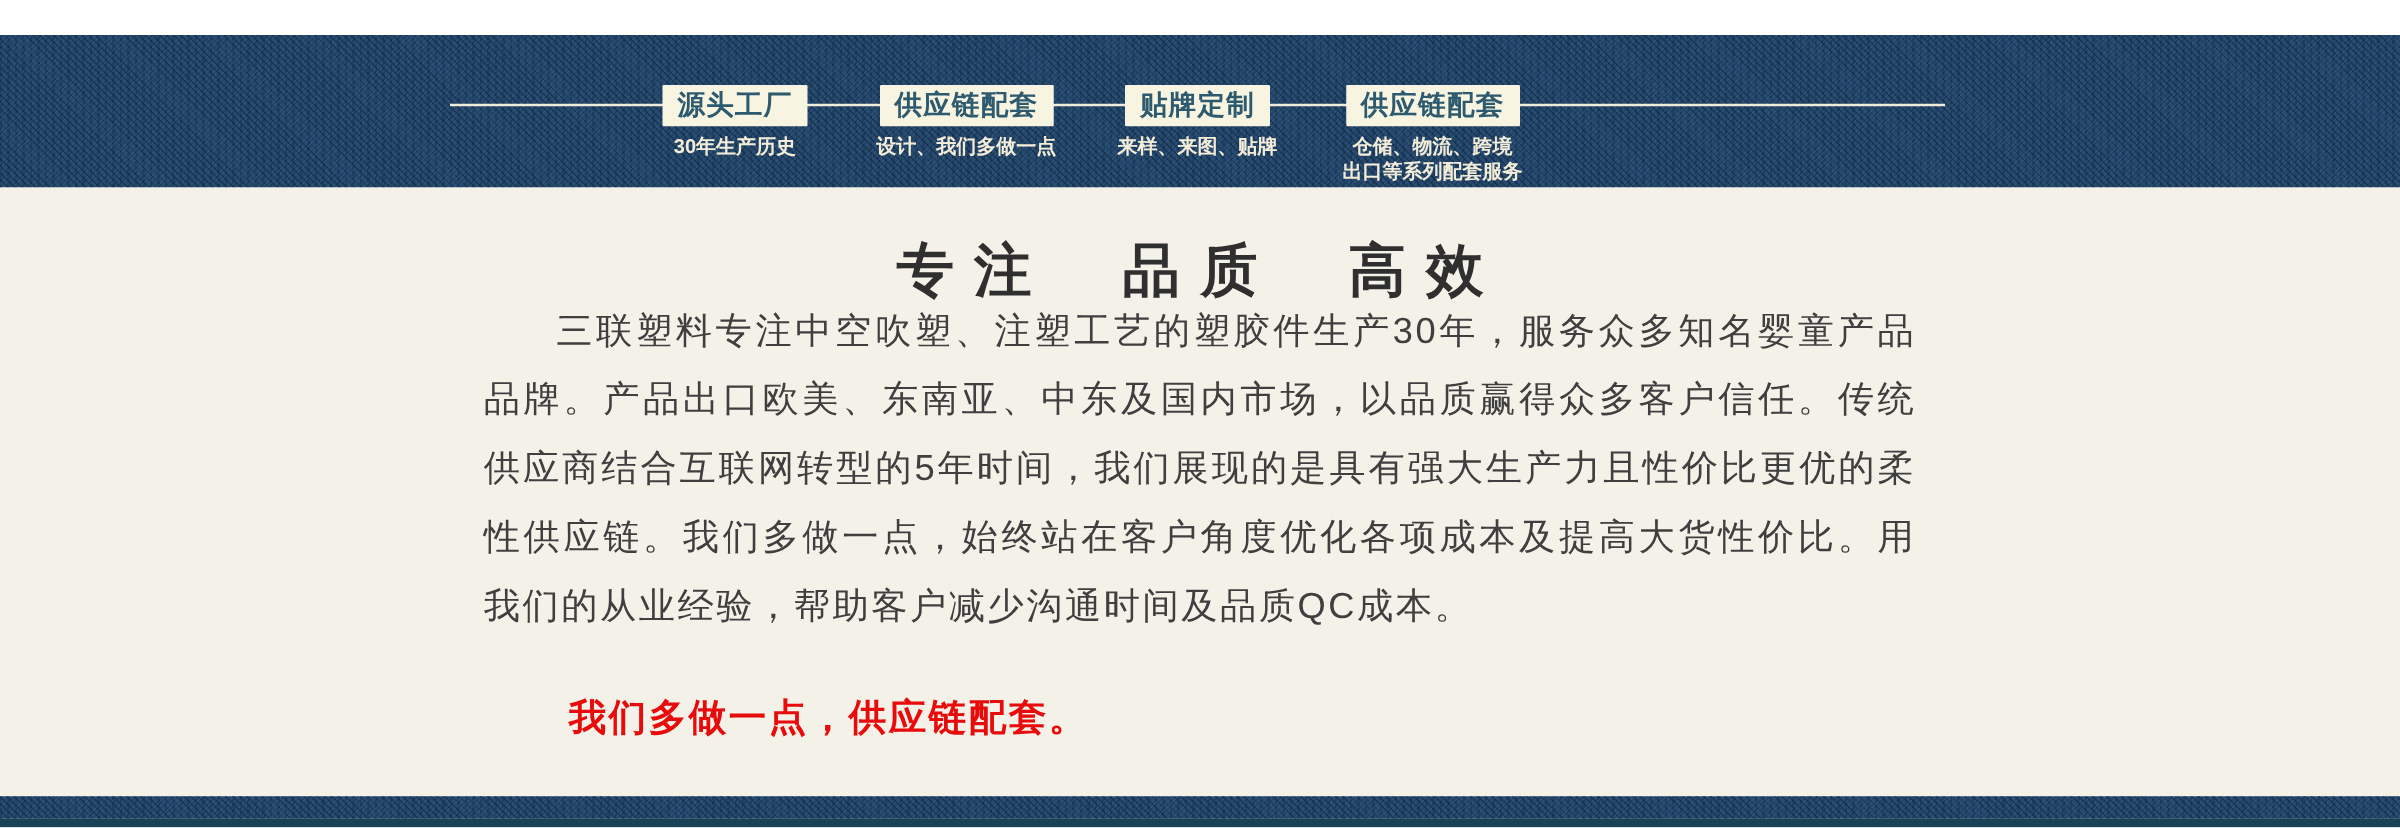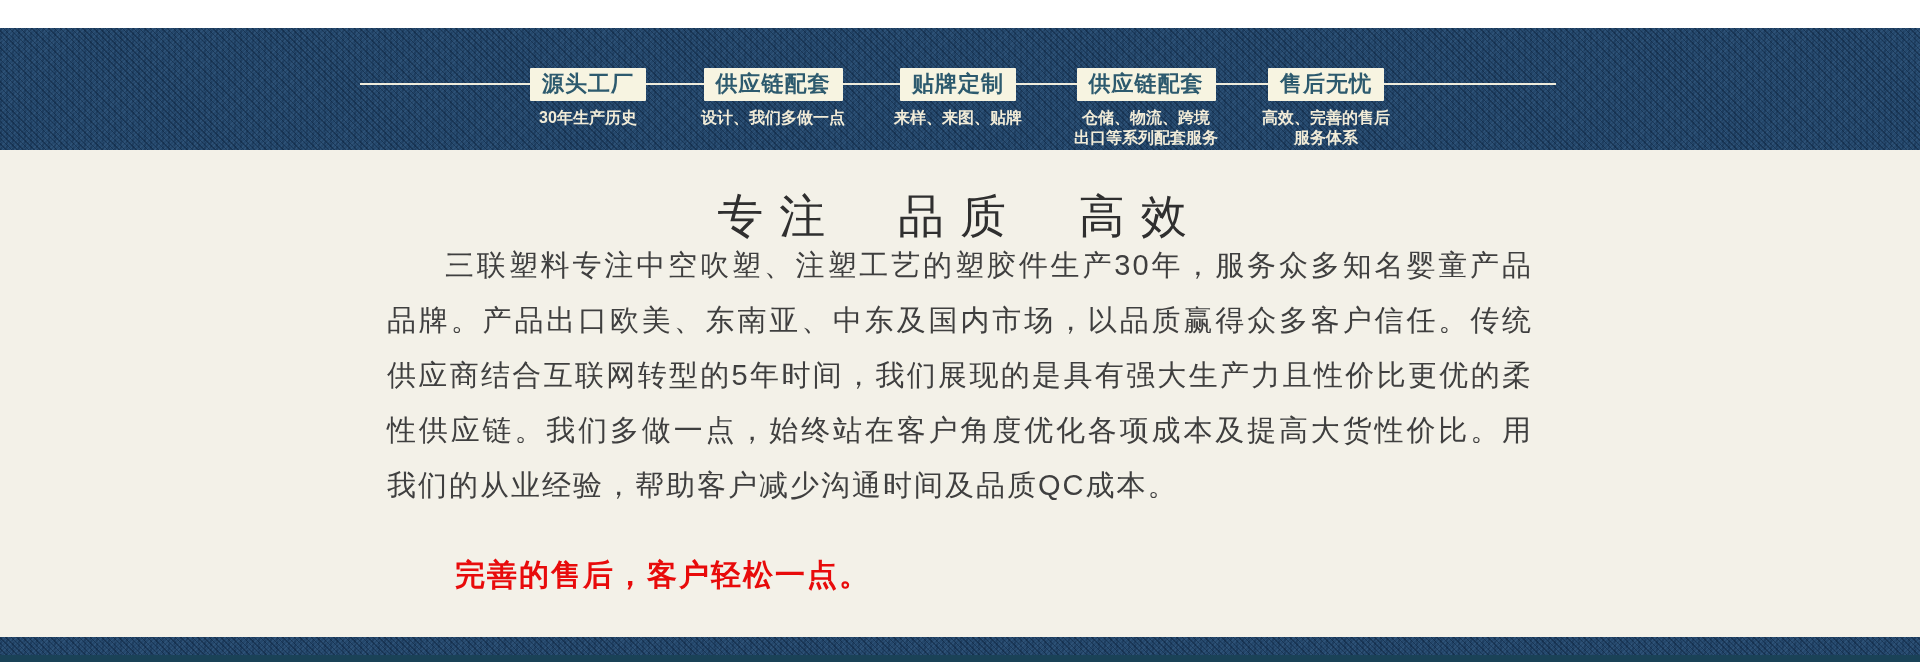--- a/index.html
+++ b/index.html
@@ -30,21 +30,21 @@
   .badge .desc{
     margin-top:7px;color:#f2ecd8;font-size:16px;font-weight:600;
     line-height:20px;white-space:pre-line;letter-spacing:0px;
   }
   .badge1{left:483px;} .badge2{left:668px;} .badge3{left:853px;} .badge4{left:1041px;} .badge5{left:1221px;}
 
   
   .main{position:absolute;left:0;top:150px;width:100%;height:487px;background:#f3f1e8;}
   .title{
     position:absolute;left:0;top:40px;width:100%;text-align:center;
-    font-size:46px;font-weight:400;color:#2f2f2f;line-height:52px;
+    font-size:46px;font-weight:700;color:#2f2f2f;line-height:52px;
   }
   .title .w{letter-spacing:16px;margin:0 22px;}
   .para{
     position:absolute;left:387px;top:88px;width:1146px;
     font-size:29px;color:#3f3f3f;line-height:55px;letter-spacing:2px;
     text-align:justify;text-indent:2em;margin:0;
   }
   .slogan{
     position:absolute;left:455px;top:408px;
     font-size:30px;font-weight:700;color:#e80b0b;letter-spacing:2px;line-height:34px;
@@ -78,33 +78,28 @@
       <div class="pill">贴牌定制</div>
       <div class="desc">来样、来图、贴牌</div>
     </div>
 
     <div class="badge badge4">
       <div class="pill">供应链配套</div>
       <div class="desc">仓储、物流、跨境
 出口等系列配套服务</div>
     </div>
 
-    <div class="badge badge5">
-      <div class="pill">售后无忧</div>
-      <div class="desc">高效、完善的售后
-服务体系</div>
-    </div>
   </div>
 
   <div class="main">
     <div class="title">
       <span class="w">专注</span>
       <span class="w">品质</span>
       <span class="w">高效</span>
     </div>
     <p class="para">三联塑料专注中空吹塑、注塑工艺的塑胶件生产30年，服务众多知名婴童产品品牌。产品出口欧美、东南亚、中东及国内市场，以品质赢得众多客户信任。传统供应商结合互联网转型的5年时间，我们展现的是具有强大生产力且性价比更优的柔性供应链。我们多做一点，始终站在客户角度优化各项成本及提高大货性价比。用我们的从业经验，帮助客户减少沟通时间及品质QC成本。</p>
-    <div class="slogan">完善的售后，客户轻松一点。</div>
+    <div class="slogan">我们多做一点，供应链配套。</div>
   </div>
 
   <div class="bottom-band navy"></div>
   <div class="bottom-strip"></div>
 
 </div>
 
 </body></html>

